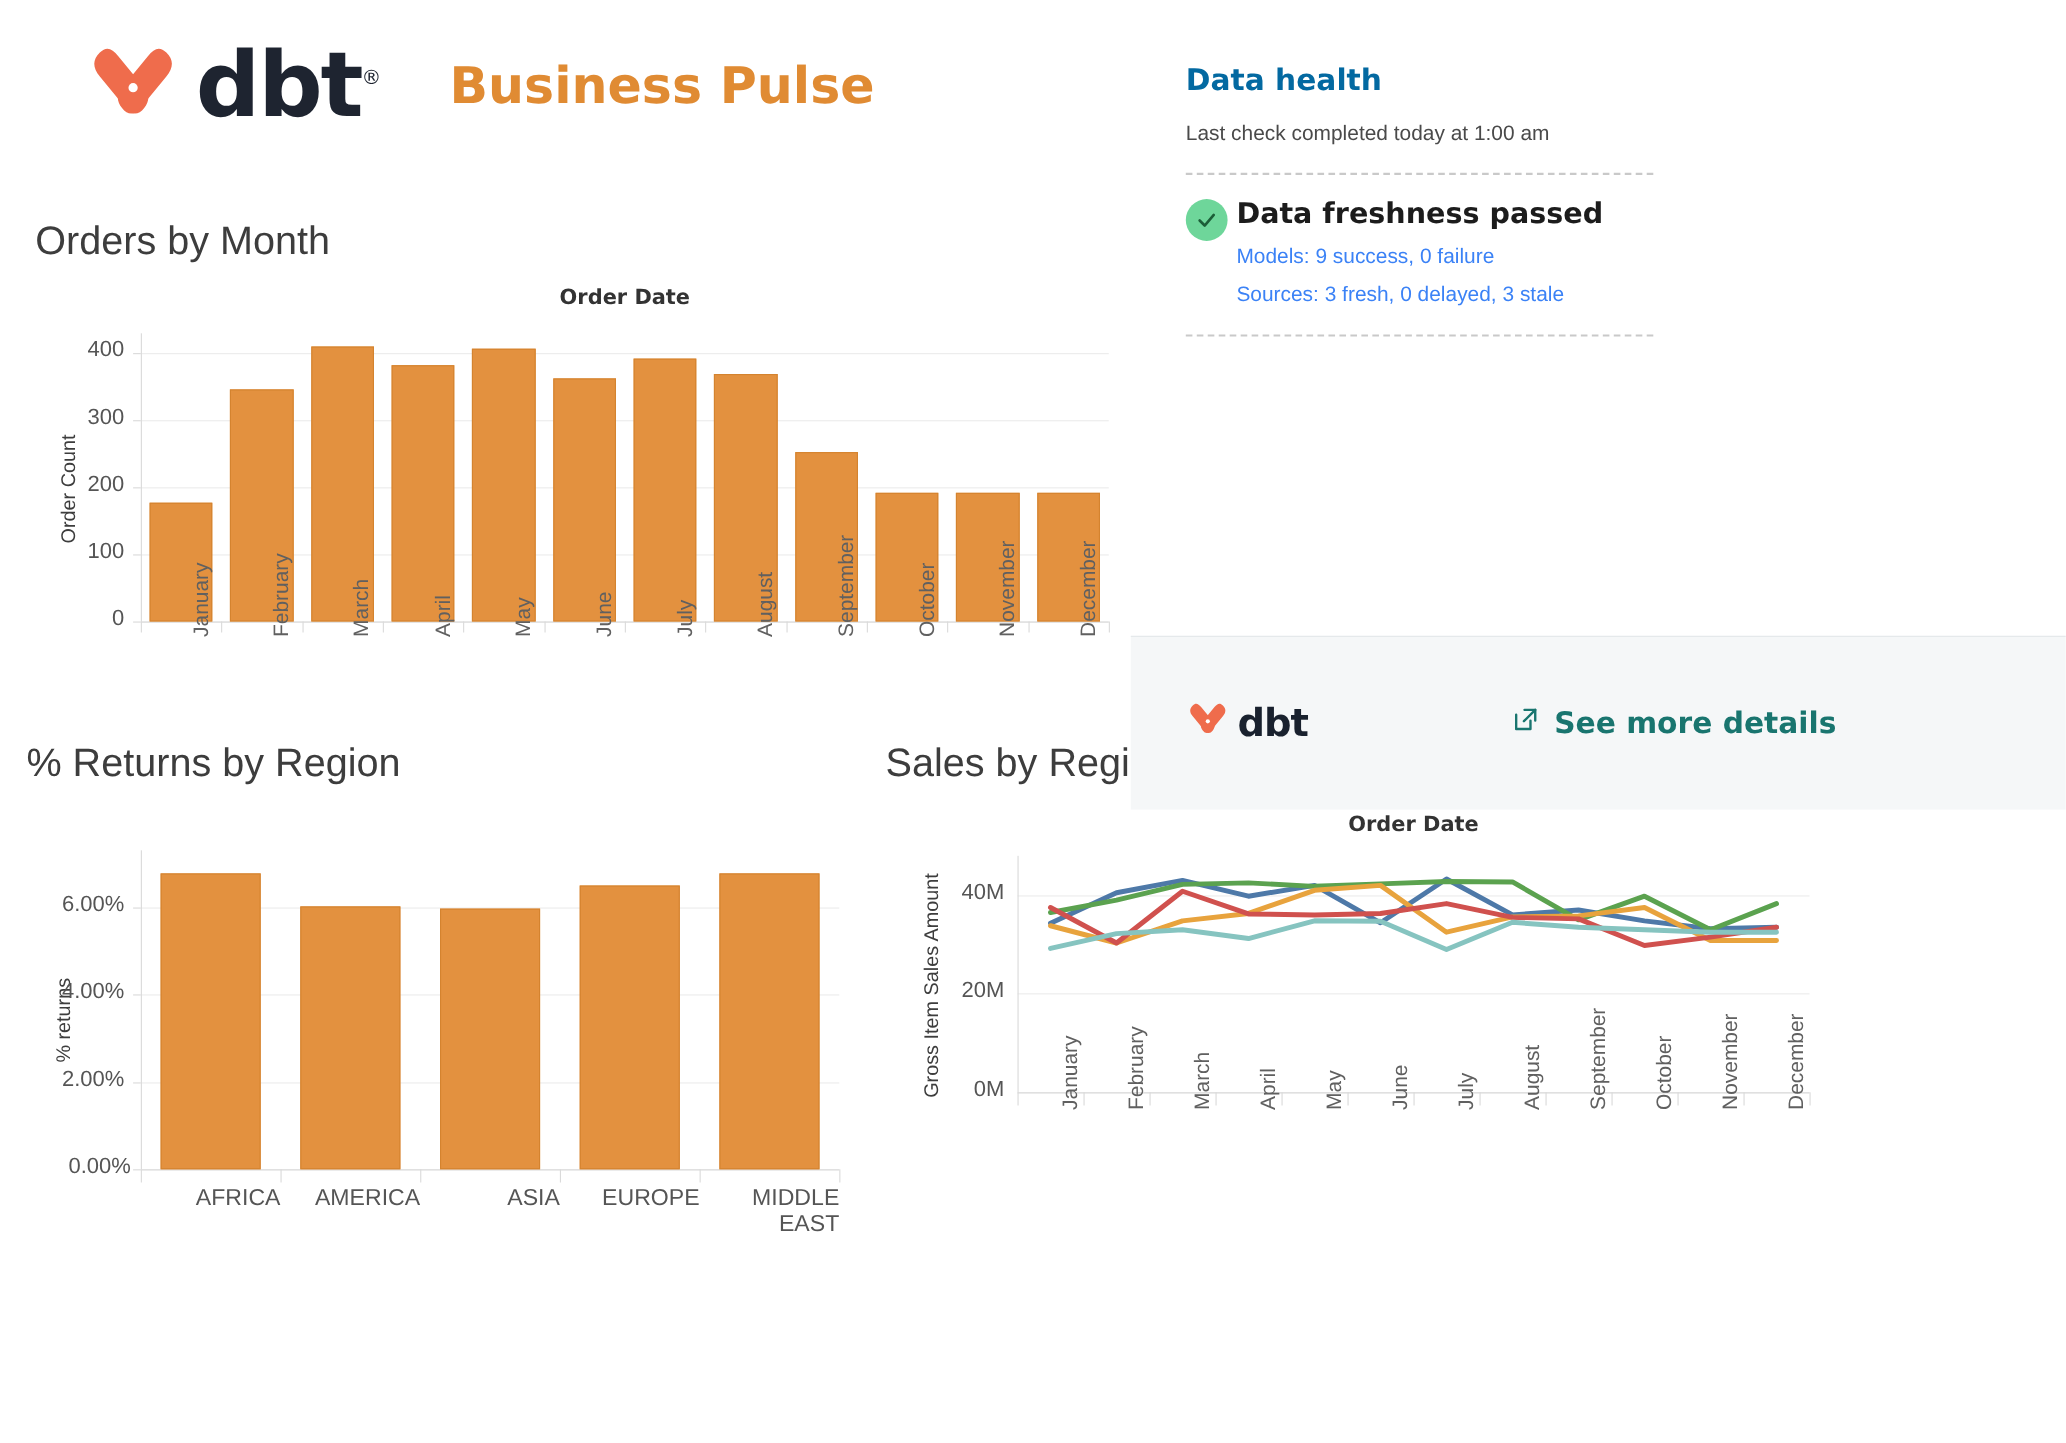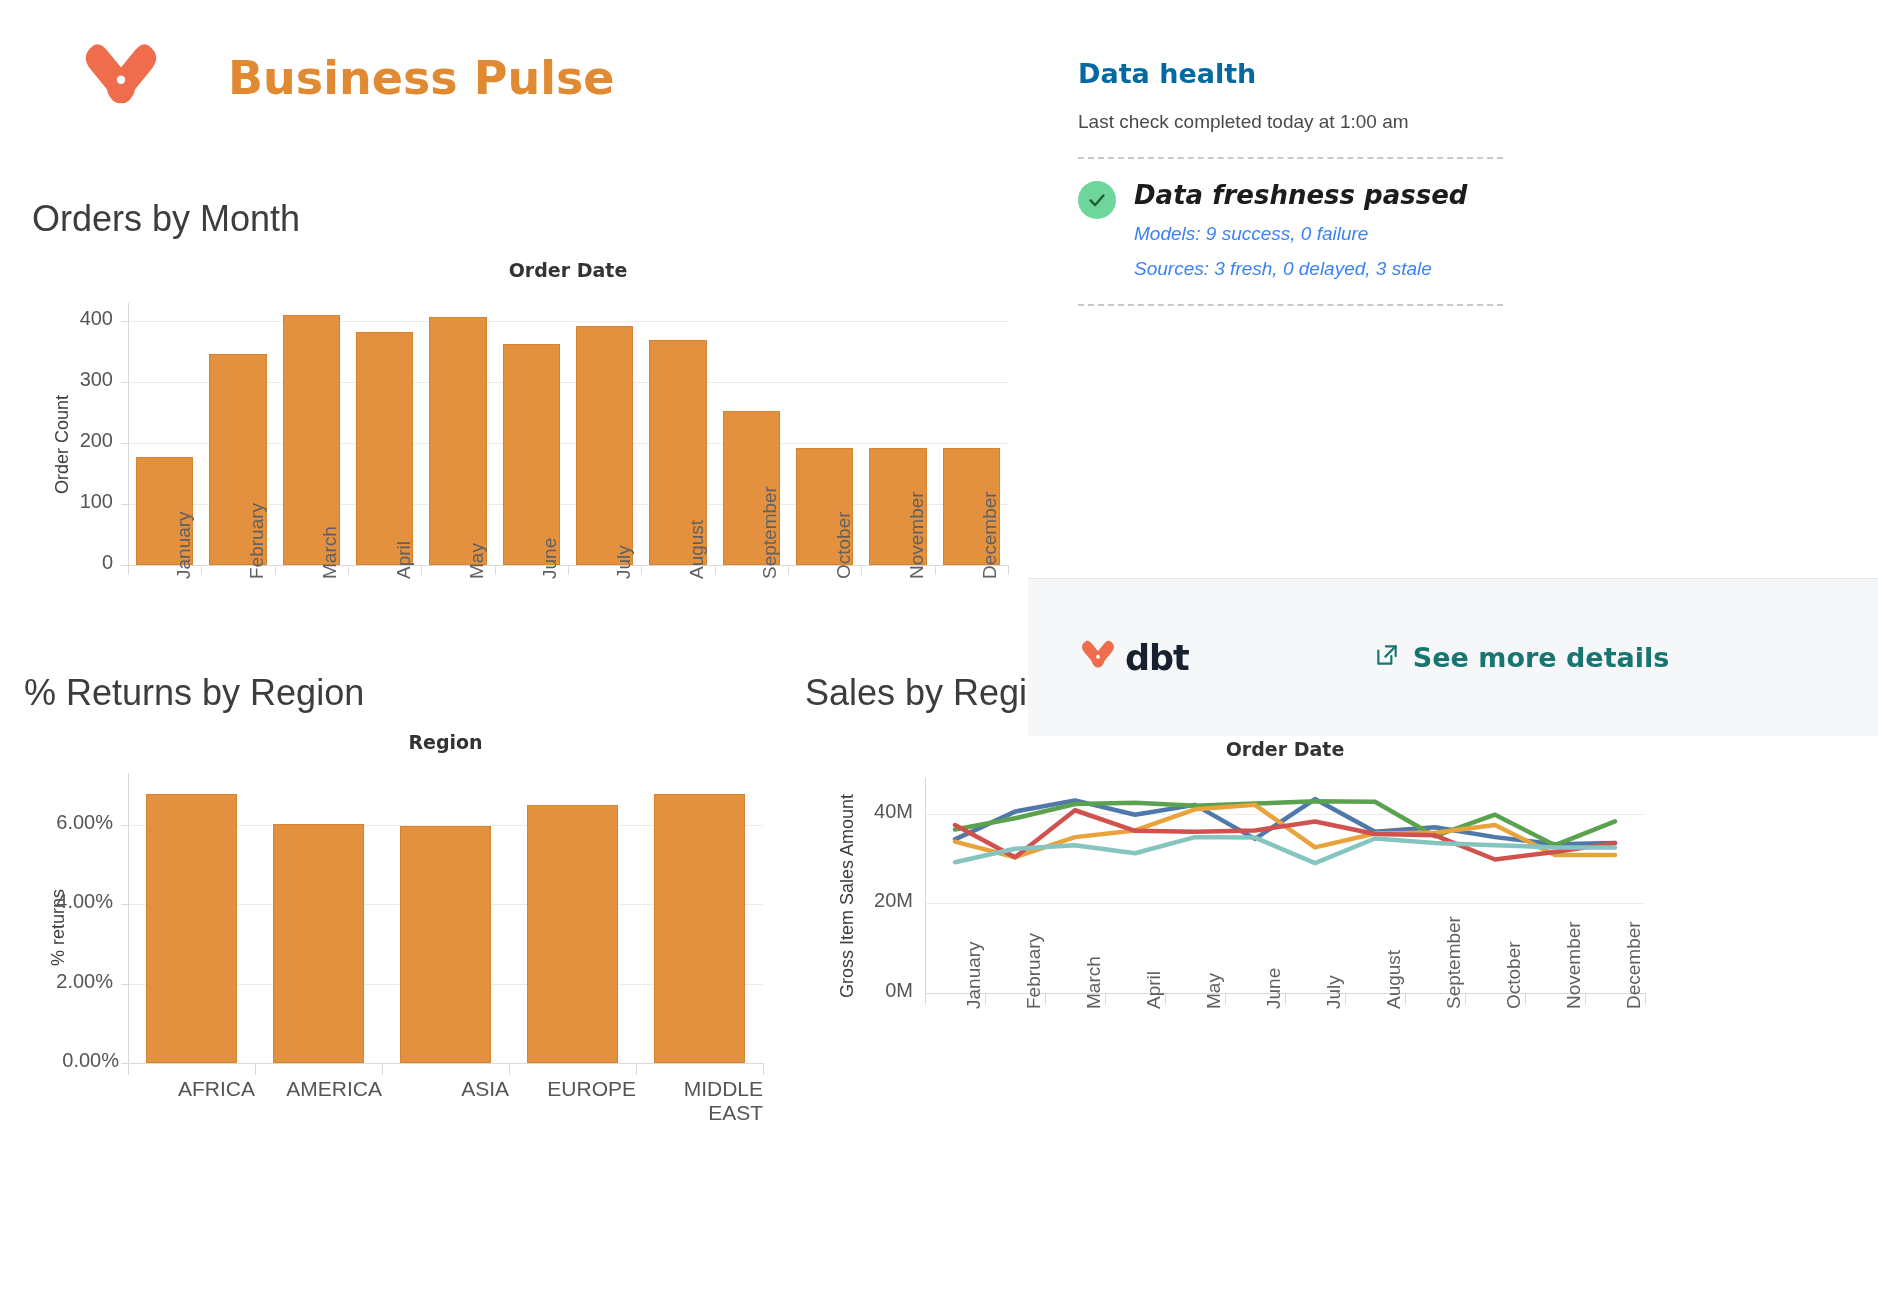--- a/index.html
+++ b/index.html
@@ -44,21 +44,21 @@
   
   #returns-chart { left:0px; top:725px; width:800px; height:390px; }
   
   #sales-chart { left:805px; top:730px; width:1073px; height:400px; }
 
   
   .health { position:absolute; left:1078px; top:58px; width:800px; }
   .health h2 { margin:0; font-family:"DejaVu Sans", sans-serif; font-weight:bold; font-size:27px; color:#0369a1; }
   .health .subtle { margin-top:22px; font-size:19px; color:#4a4a4a; font-family:"Liberation Sans", sans-serif; }
   .dashed { margin:24px 0 0 0; border-top:2px dashed #c9c9c9; width:425px; }
-  .health-row { display:flex; gap:18px; margin-top:22px; align-items:flex-start;font-style:italic; }
+  .health-row { display:flex; gap:8px; margin-top:22px; align-items:flex-start; }
   .status-icon { width:38px; height:38px; border-radius:50%; flex:0 0 38px; display:flex; align-items:center; justify-content:center; }
   .status-icon.ok { background:#6ed69a; }
   .status-icon.warn { background:#f5c342; }
   .status-icon svg { display:block; }
   .health-head { font-family:"DejaVu Sans", sans-serif; font-weight:bold; font-size:26px; color:#1c1c1c; line-height:1.1; }
   .health-line { font-size:19px; color:#3b82f6; margin-top:13px; font-family:"Liberation Sans", sans-serif; }
 
   .details-card { position:absolute; left:1028px; top:578px; width:850px; height:158px; background:#f5f7f8; border-top:1px solid #e4e7e9; display:flex; align-items:center; }
   .details-inner { display:flex; align-items:center; gap:185px; padding-left:50px; }
   .dbt-mini { display:flex; align-items:center; gap:7px; }
@@ -72,20 +72,21 @@
 
   <div class="header">
     <div class="brand">
       <span>
         <svg class="logo-x" viewBox="0 0 100 100">
           <path d="M14 14 C 6 22, 6 30, 14 40 L 42 74 C 48 82, 56 82, 62 74 C 68 66, 68 60, 62 52 L 34 18 C 27 9, 21 7, 14 14 Z" fill="#ef6c4c"></path>
           <path d="M86 14 C 94 22, 94 30, 86 40 L 58 74 C 52 82, 44 82, 38 74 C 32 66, 32 60, 38 52 L 66 18 C 73 9, 79 7, 86 14 Z" fill="#ef6c4c"></path>
           <circle cx="50" cy="52" r="5" fill="#ffffff"></circle>
         </svg>
       </span>
+      <span class="logo-word"><span>dbt</span><span class="tm">®</span></span>
     </div>
     <div class="dash-title">Business Pulse</div>
   </div>
 
   <div class="section-title" id="orders-title">Orders by Month</div>
   <div class="section-title" id="returns-title">% Returns by Region</div>
   <div class="section-title" id="sales-title">Sales by Region</div>
 
   <div class="chart" id="orders-chart">
     <div class="chart-caption" id="orders-caption" style="left: 128px; top: 4px; width: 880px;">Order Date</div>
@@ -142,21 +143,20 @@
         <div class="bar" style="left: 869.4px; top: 193.014px; width: 57.2px; height: 116.986px;"></div>
         <div class="tickmark" style="left: 934.667px; top: 310px; height: 10px;"></div>
         <div class="xlabel-rot" style="left: 906px; top: 324px;">November</div>
         <div class="bar" style="left: 942.733px; top: 193.014px; width: 57.2px; height: 116.986px;"></div>
         <div class="tickmark" style="left: 1008px; top: 310px; height: 10px;"></div>
         <div class="xlabel-rot" style="left: 979.333px; top: 324px;">December</div>
       </div>
   </div>
 
   <div class="chart" id="returns-chart">
-    <div class="chart-caption" id="returns-caption" style="left: 128px; top: 6px; width: 635px;">Region</div>
     <div class="axis-title vert" id="returns-ylabel" style="left: 48px; top: 241px;">% returns</div>
     <div id="returns-plot">
         <div class="gridline" style="left: 128px; top: 338px; width: 635px;"></div>
         <div class="ytick" style="left: 39px; width: 80px; top: 324px;">0.00%</div>
         <div class="axisline" style="left: 121px; top: 338px; width: 7px; height: 1px;"></div>
         <div class="gridline" style="left: 128px; top: 258.548px; width: 635px;"></div>
         <div class="ytick" style="left: 33px; width: 80px; top: 244.548px;">2.00%</div>
         <div class="axisline" style="left: 121px; top: 258.548px; width: 7px; height: 1px;"></div>
         <div class="gridline" style="left: 128px; top: 179.096px; width: 635px;"></div>
         <div class="ytick" style="left: 33px; width: 80px; top: 165.096px;">4.00%</div>

